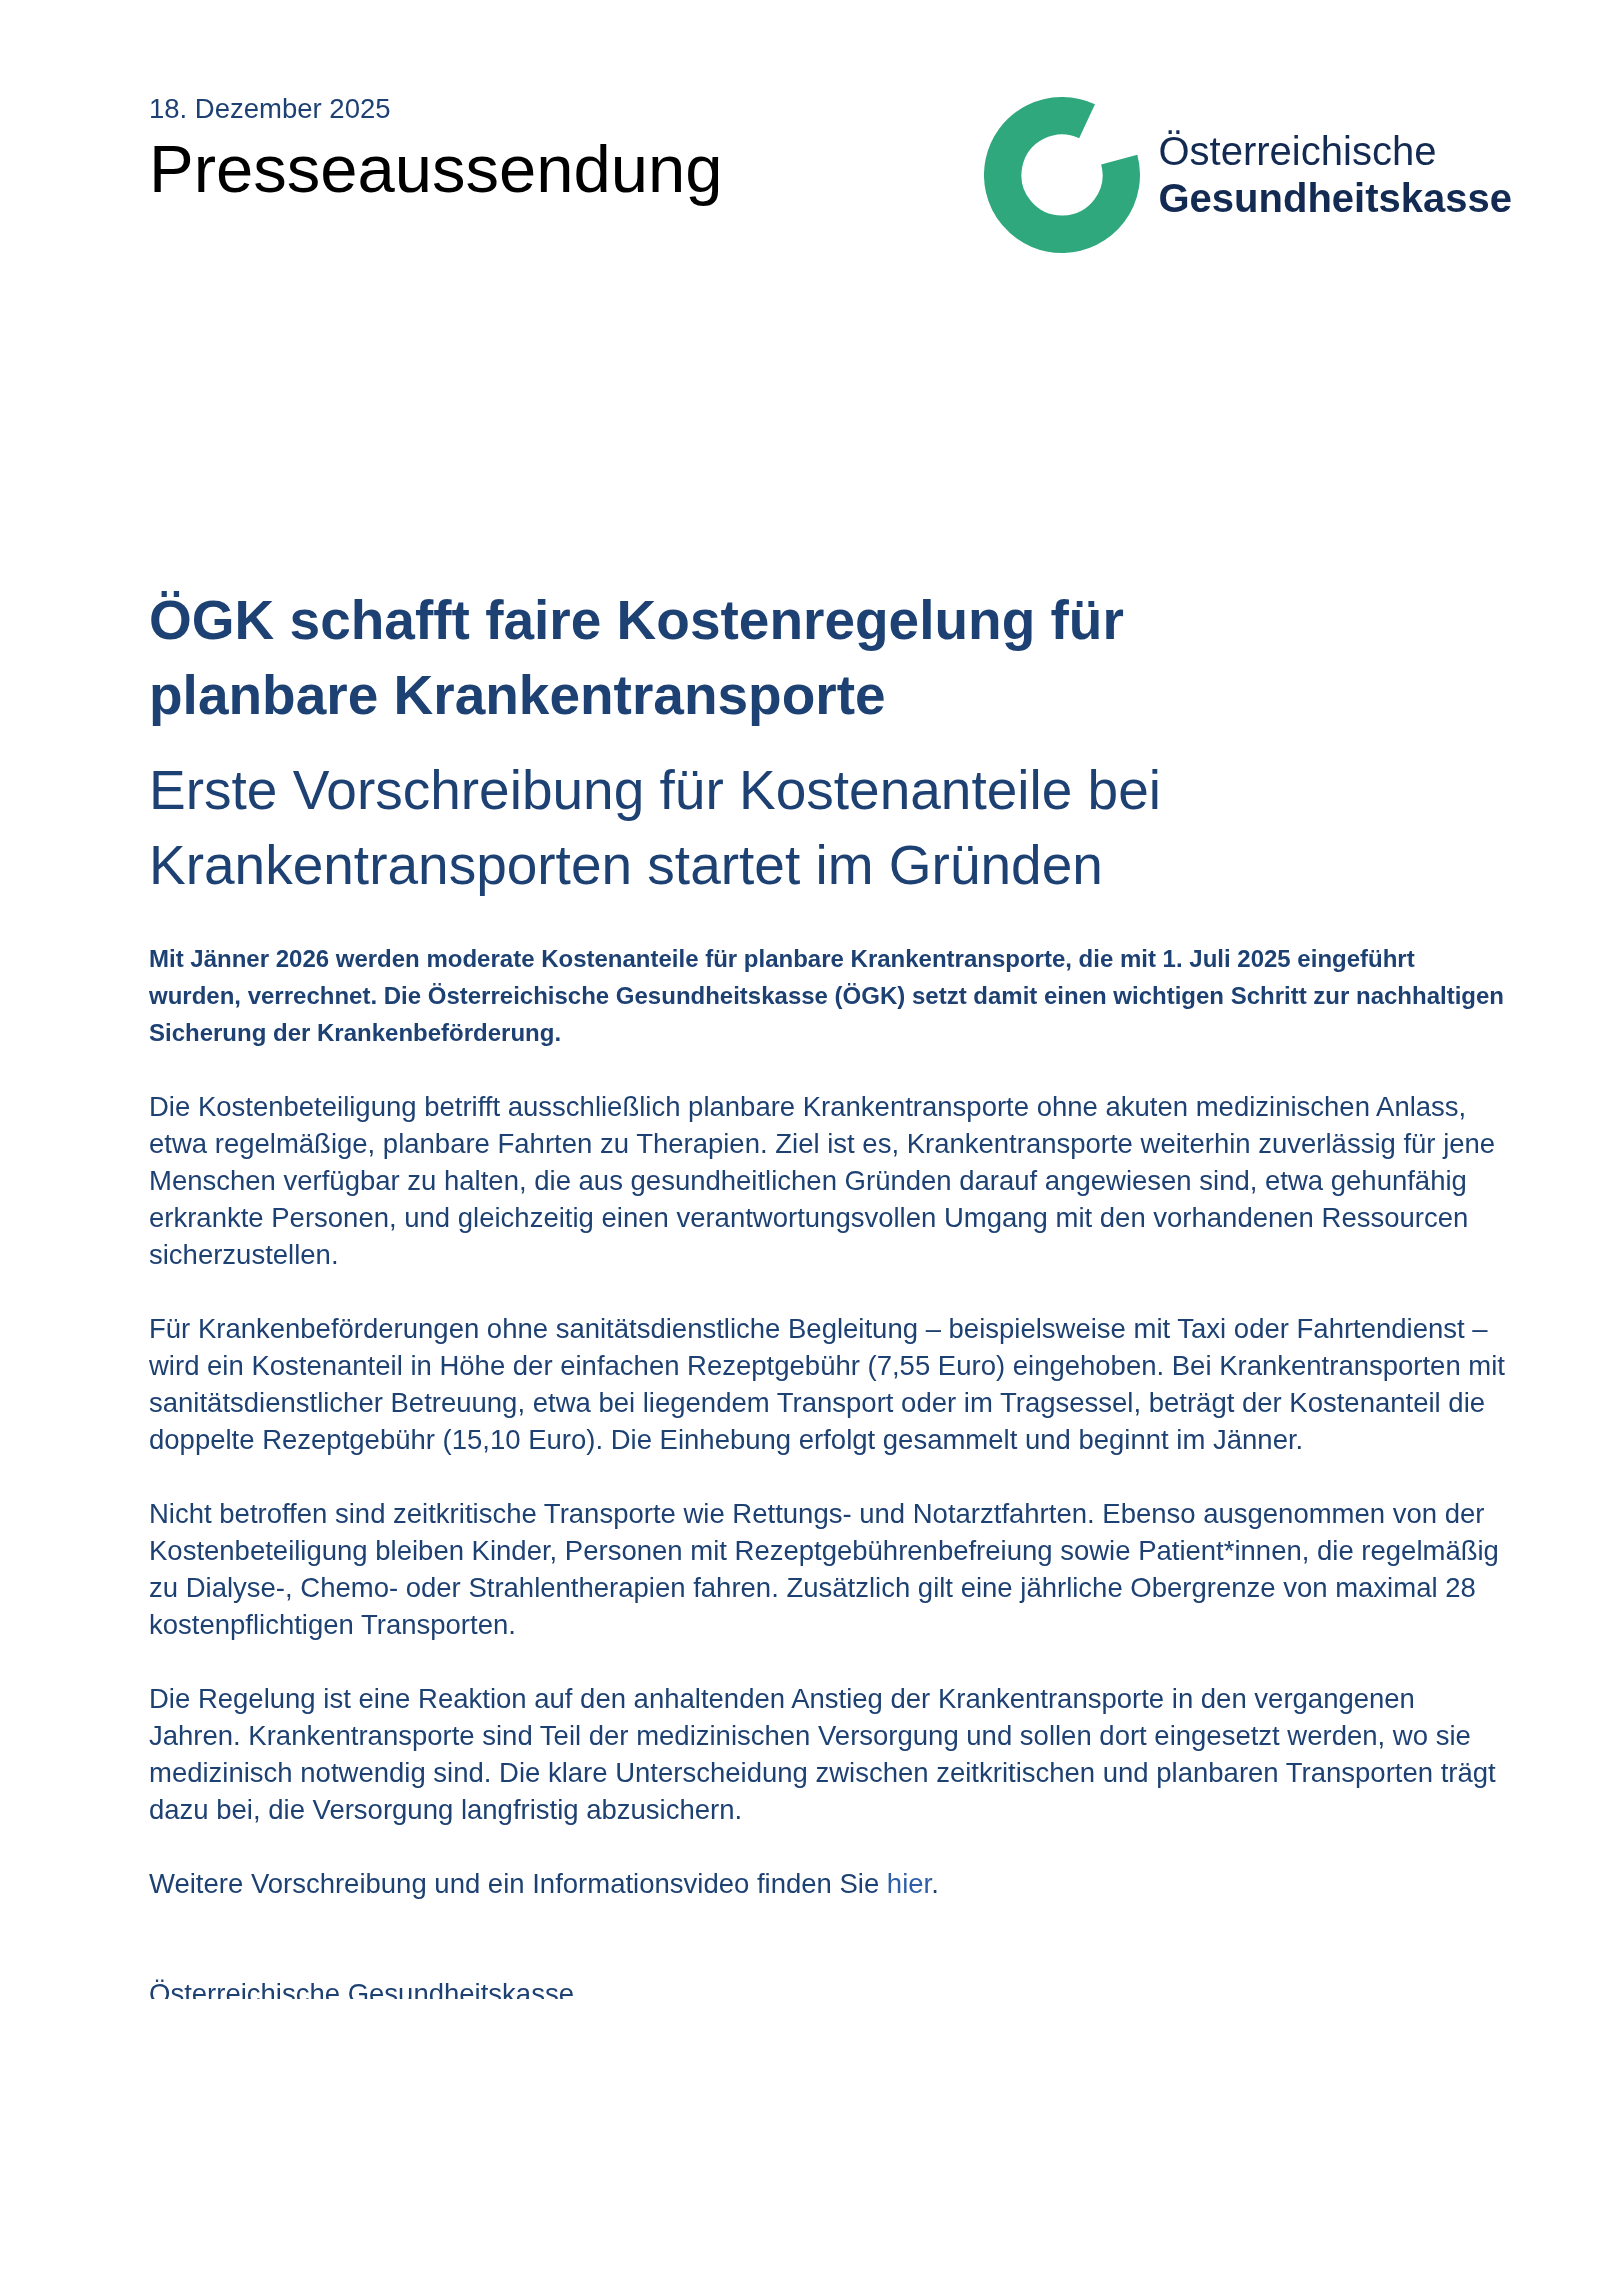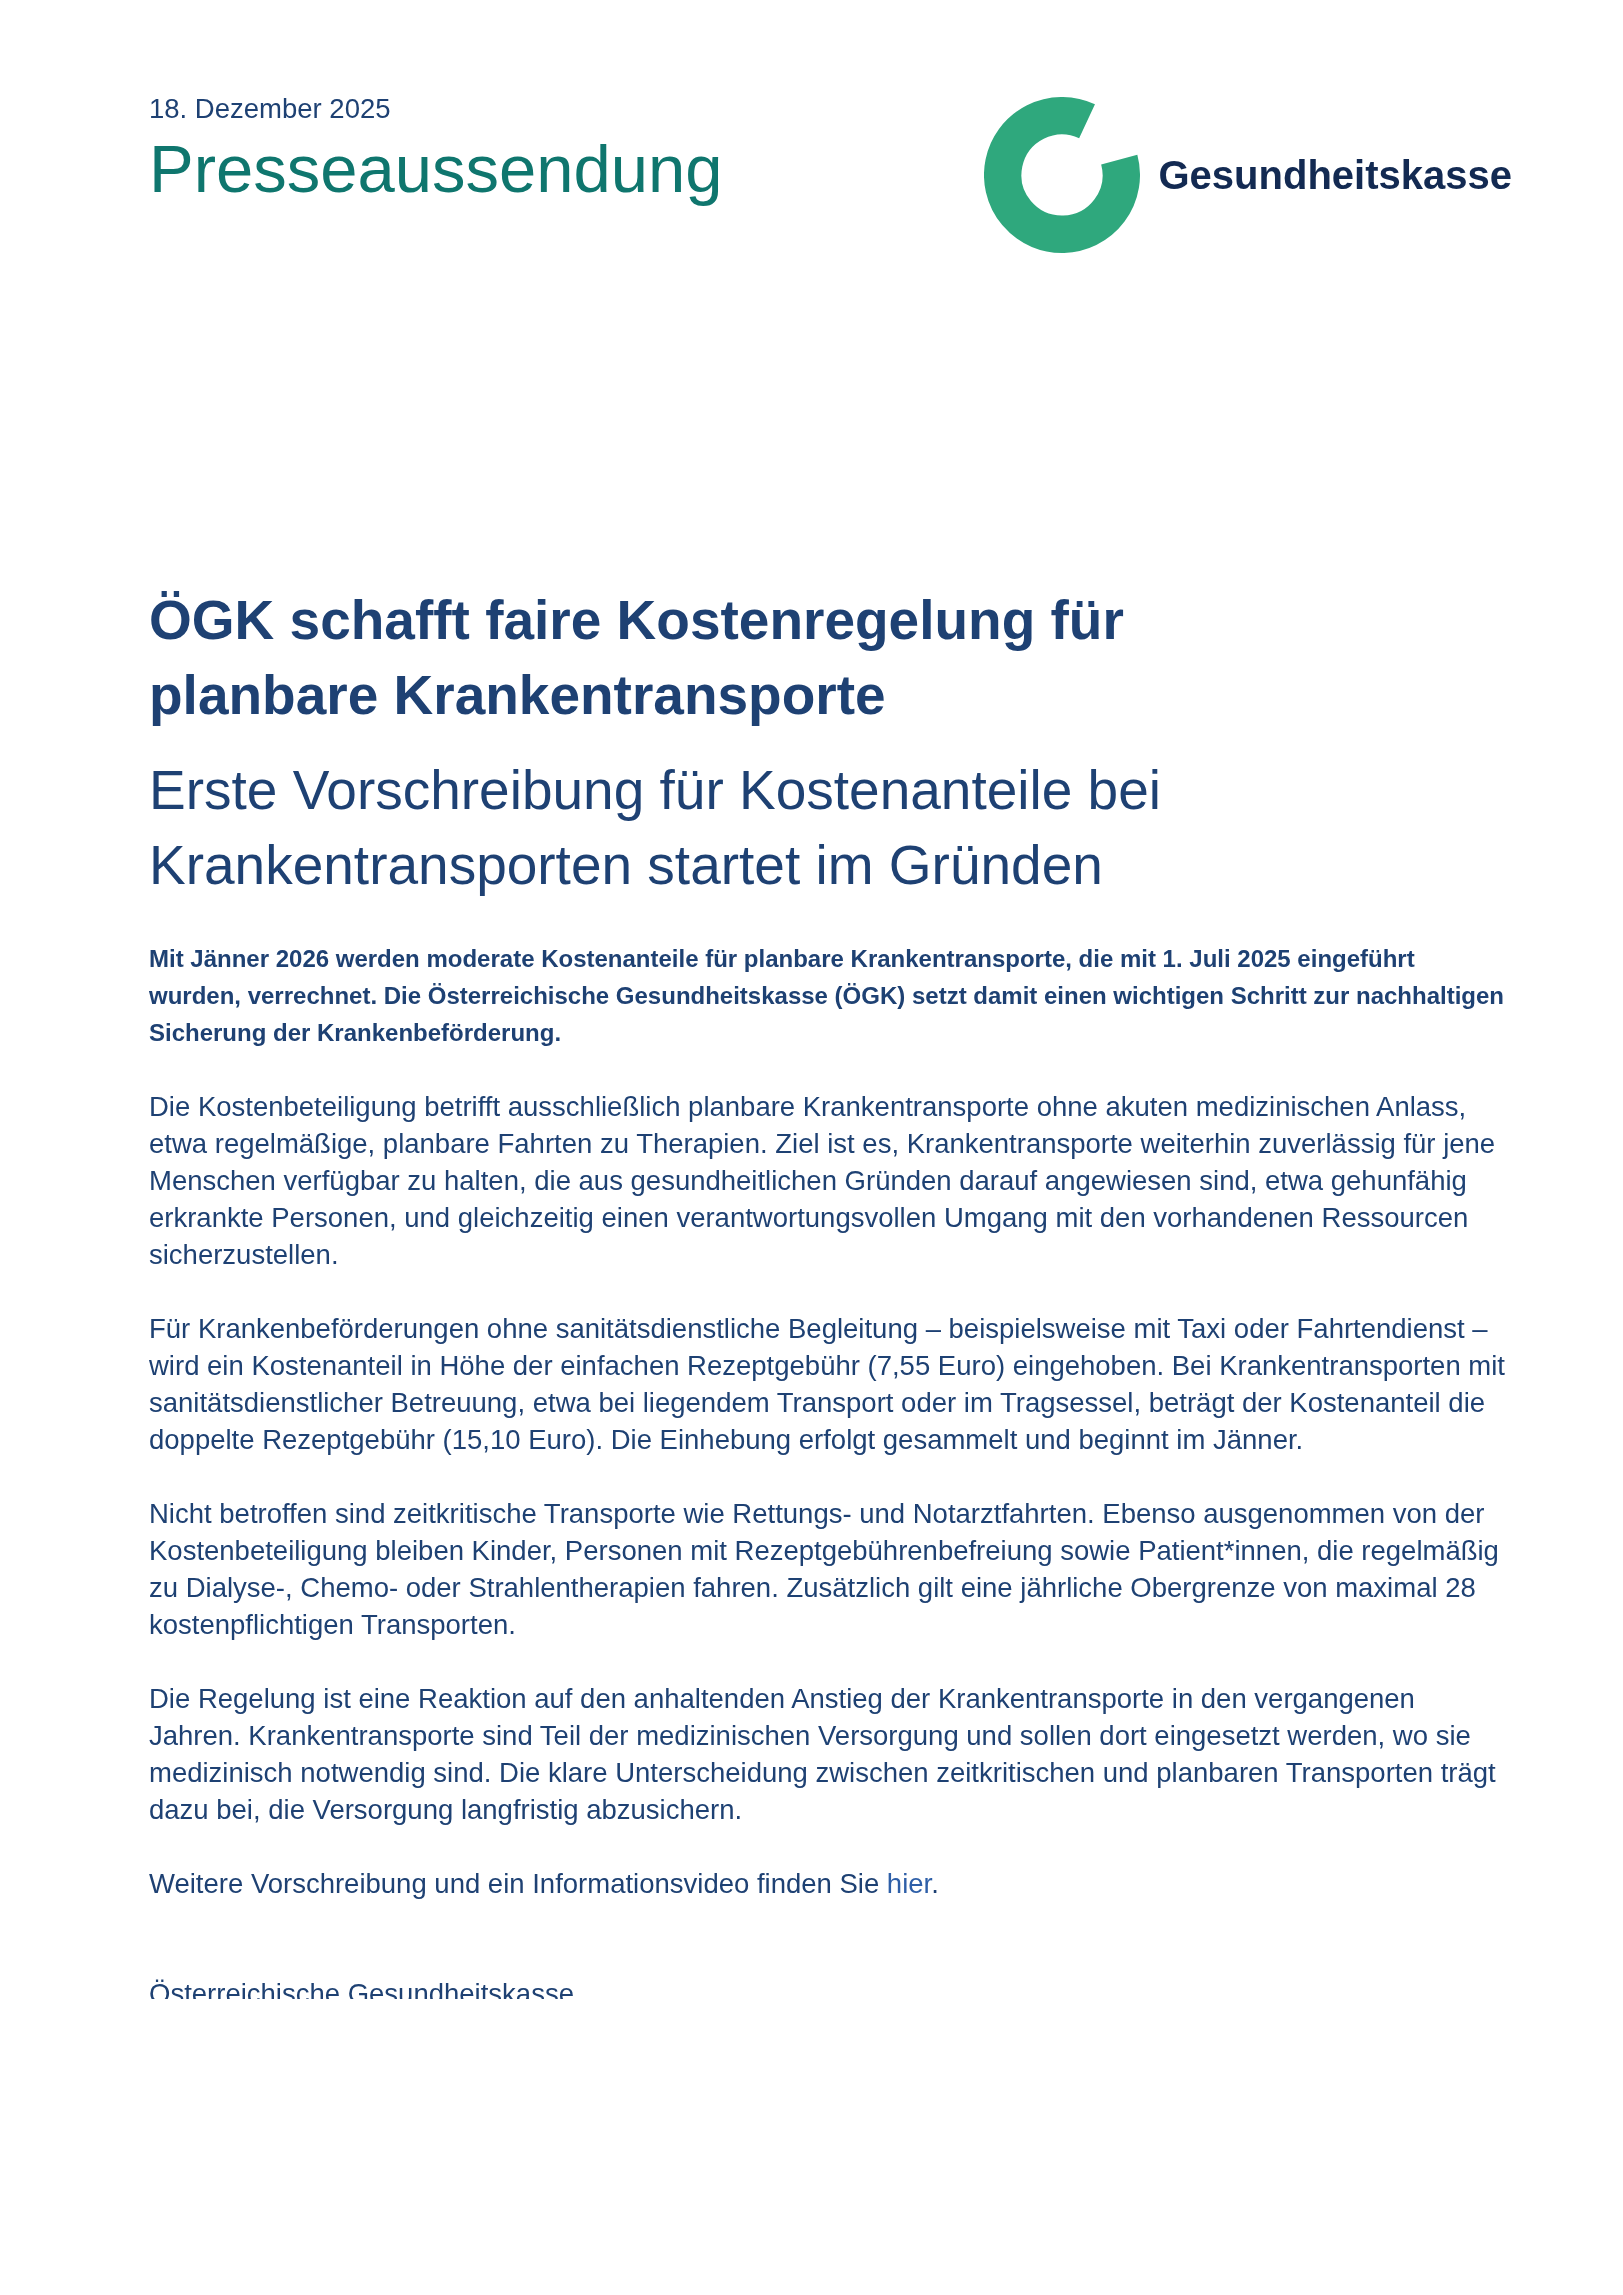--- a/index.html
+++ b/index.html
@@ -26,21 +26,21 @@
   }
   .header-left .date {
     font-size: 27.5px;
     line-height: 1.25;
     color: #1E4173;
   }
   .header-left .doc-type {
     font-size: 67px;
     line-height: 1.15;
     margin-top: 3.9px;
-    color: #0f766e;
+    color: #000000;
     letter-spacing: 0px;
   }
   .logo {
     display: flex;
     align-items: center;
     margin-top: 5.2px;
   }
   .logo-mark {
     width: 156px;
     height: 156px;
@@ -125,20 +125,21 @@
   <div class="header">
     <div class="header-left">
       <div class="date">18. Dezember 2025</div>
       <div class="doc-type">Presseaussendung</div>
     </div>
     <div class="logo">
       <svg class="logo-mark" viewBox="0 0 100 100" aria-hidden="true">
         <path d="M 66.06 15.56 A 38 38 0 1 0 86.7 40.17" fill="none" stroke="#2FA87D" stroke-width="24" stroke-linecap="butt"></path>
       </svg>
       <div class="logo-text">
+        <div>Österreichische</div>
         <div class="bold">Gesundheitskasse</div>
       </div>
     </div>
   </div>
 
   <div class="headline">
     <div class="bold-block">
       <div class="line">ÖGK schafft faire Kostenregelung für</div>
       <div class="line">planbare Krankentransporte</div>
     </div>

